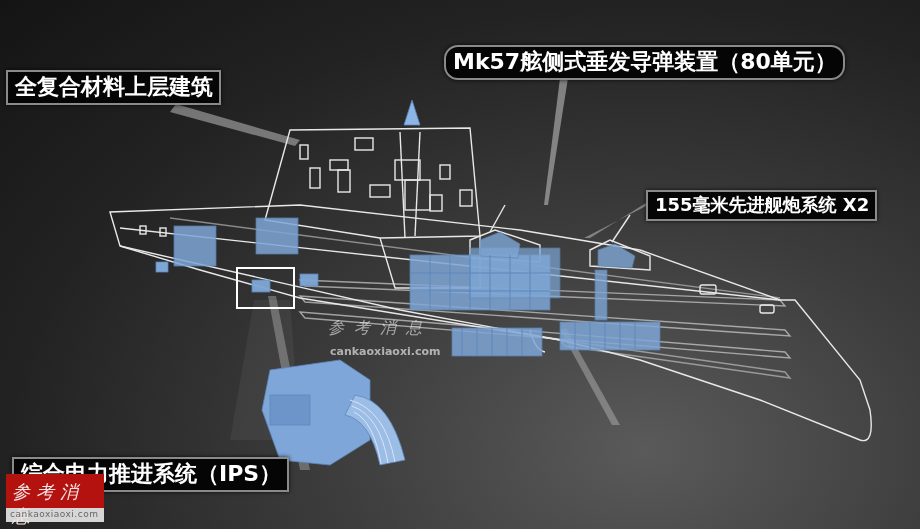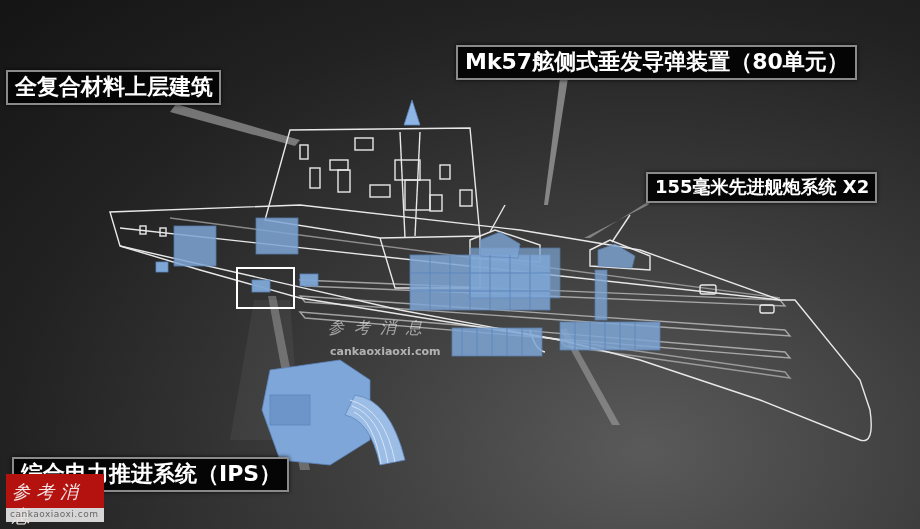--- a/index.html
+++ b/index.html
@@ -16,21 +16,21 @@
     background:#050505;
     border:2px solid #8a8a8a;
     color:#fff;
     font-weight:bold;
     white-space:nowrap;
     line-height:1;
     box-shadow: 0 0 4px rgba(0,0,0,0.8);
     padding:4px 6px 5px 7px;
   }
   .label.big { font-size:22px; }
-  .label.mid { font-size:18px; }
+  .label.mid { font-size:18px;margin-top:18px; }
   .watermark-center {
     position:absolute; left:328px; top:318px;
     color:rgba(255,255,255,0.55); font-size:16px; letter-spacing:10px;
     font-family:"DejaVu Serif", serif; font-style:italic;
   }
   .watermark-url {
     position:absolute; left:330px; top:345px;
     color:rgba(255,255,255,0.6); font-size:11px; font-weight:bold;
   }
   .logo {
@@ -156,21 +156,21 @@
       <line x1="522" y1="328" x2="522" y2="356"></line>
       <line x1="575" y1="322" x2="575" y2="350"></line>
         <line x1="590" y1="322" x2="590" y2="350"></line>
       <line x1="605" y1="322" x2="605" y2="350"></line>
         <line x1="620" y1="322" x2="620" y2="350"></line>
       <line x1="635" y1="322" x2="635" y2="350"></line>
     </g>
   </svg>
 
   <div class="label big" style="left:6px; top:70px;">全复合材料上层建筑</div>
-  <div class="label big" style="left:456px; top:45px;">Mk57舷侧式垂发导弹装置（80单元）</div>
+  <div class="label big" style="left:444px; top:45px;border-radius:14px;">Mk57舷侧式垂发导弹装置（80单元）</div>
   <div class="label mid" style="left:646px; top:172px;">155毫米先进舰炮系统 X2</div>
   <div class="label big" style="left:12px; top:457px;">综合电力推进系统（IPS）</div>
 
   <div class="watermark-center">参考消息</div>
   <div class="watermark-url">cankaoxiaoxi.com</div>
 
   <div class="logo">
     <div class="logo-top">参考消息</div>
     <div class="logo-url">cankaoxiaoxi.com</div>
   </div>

